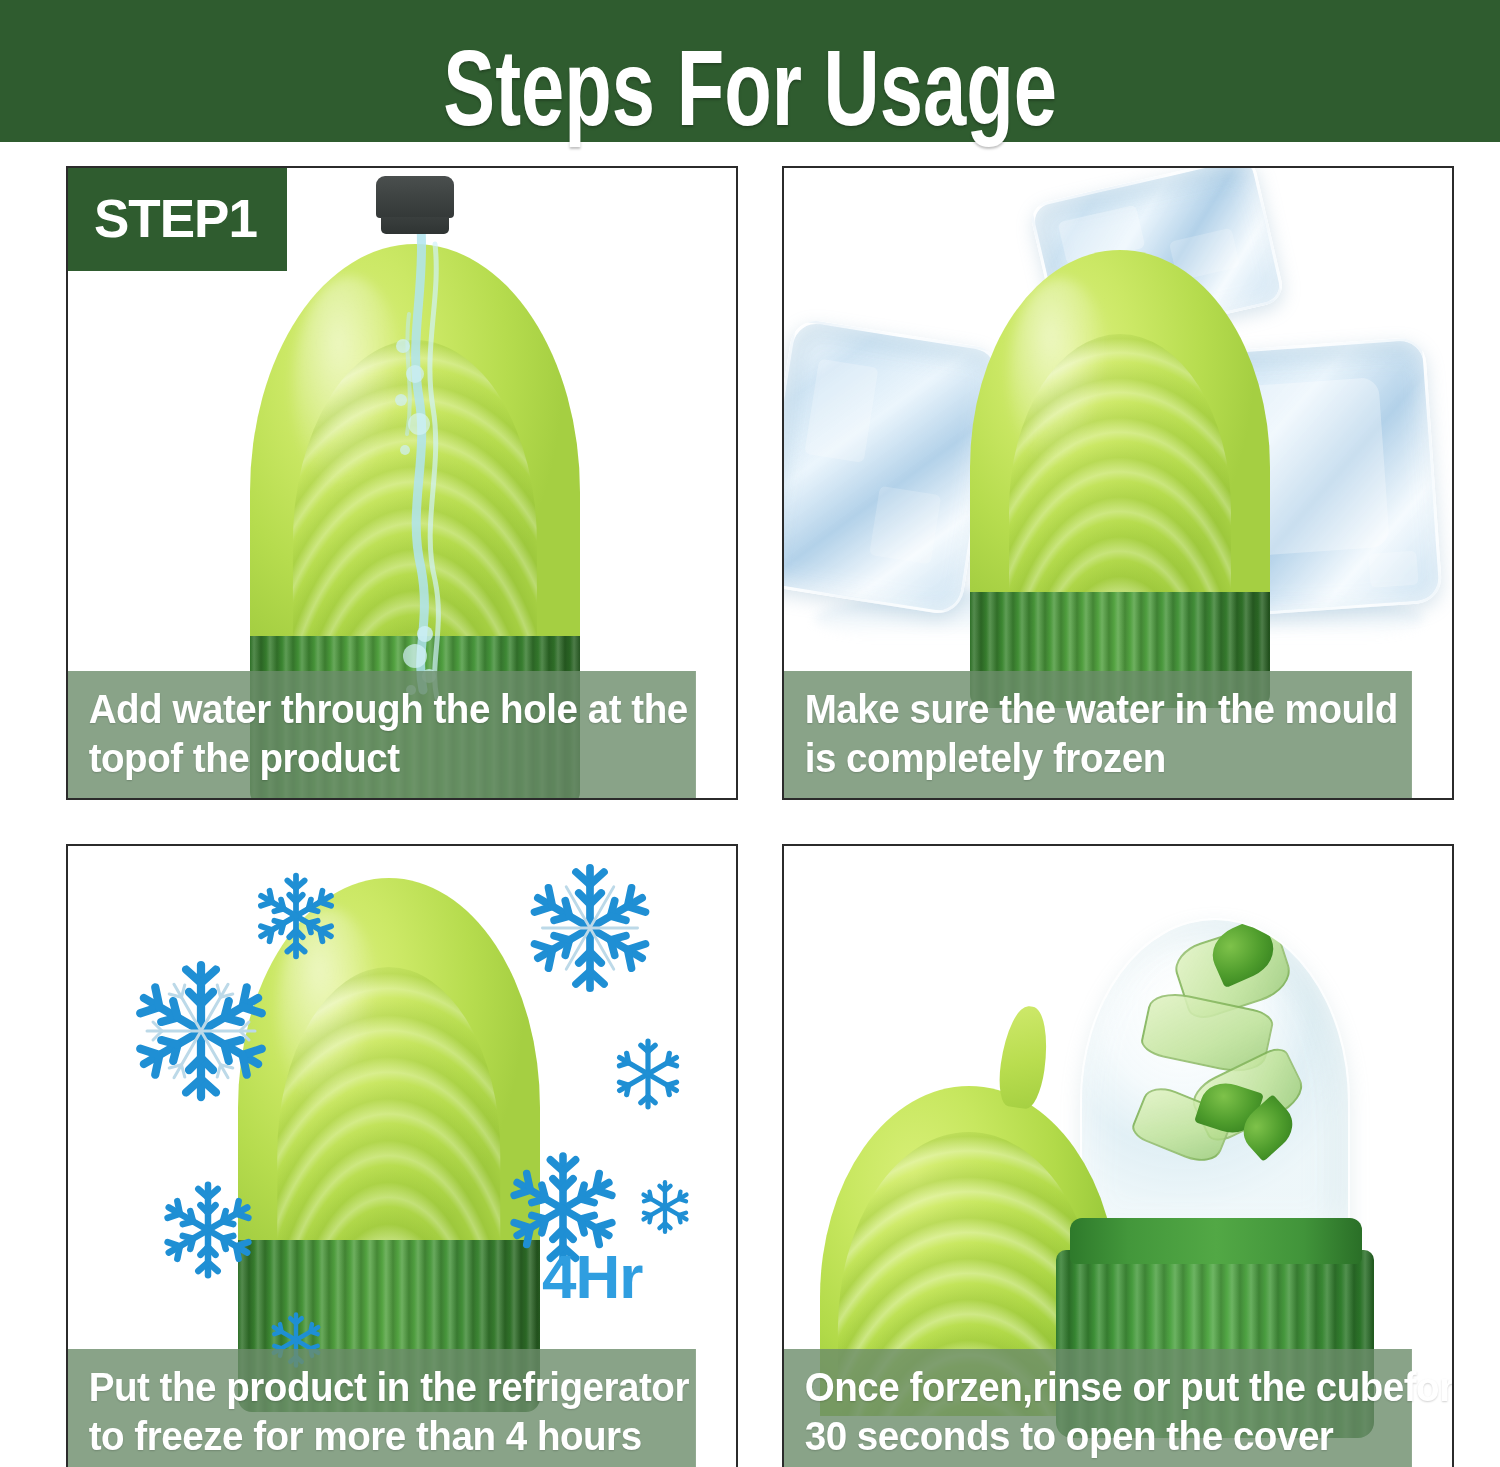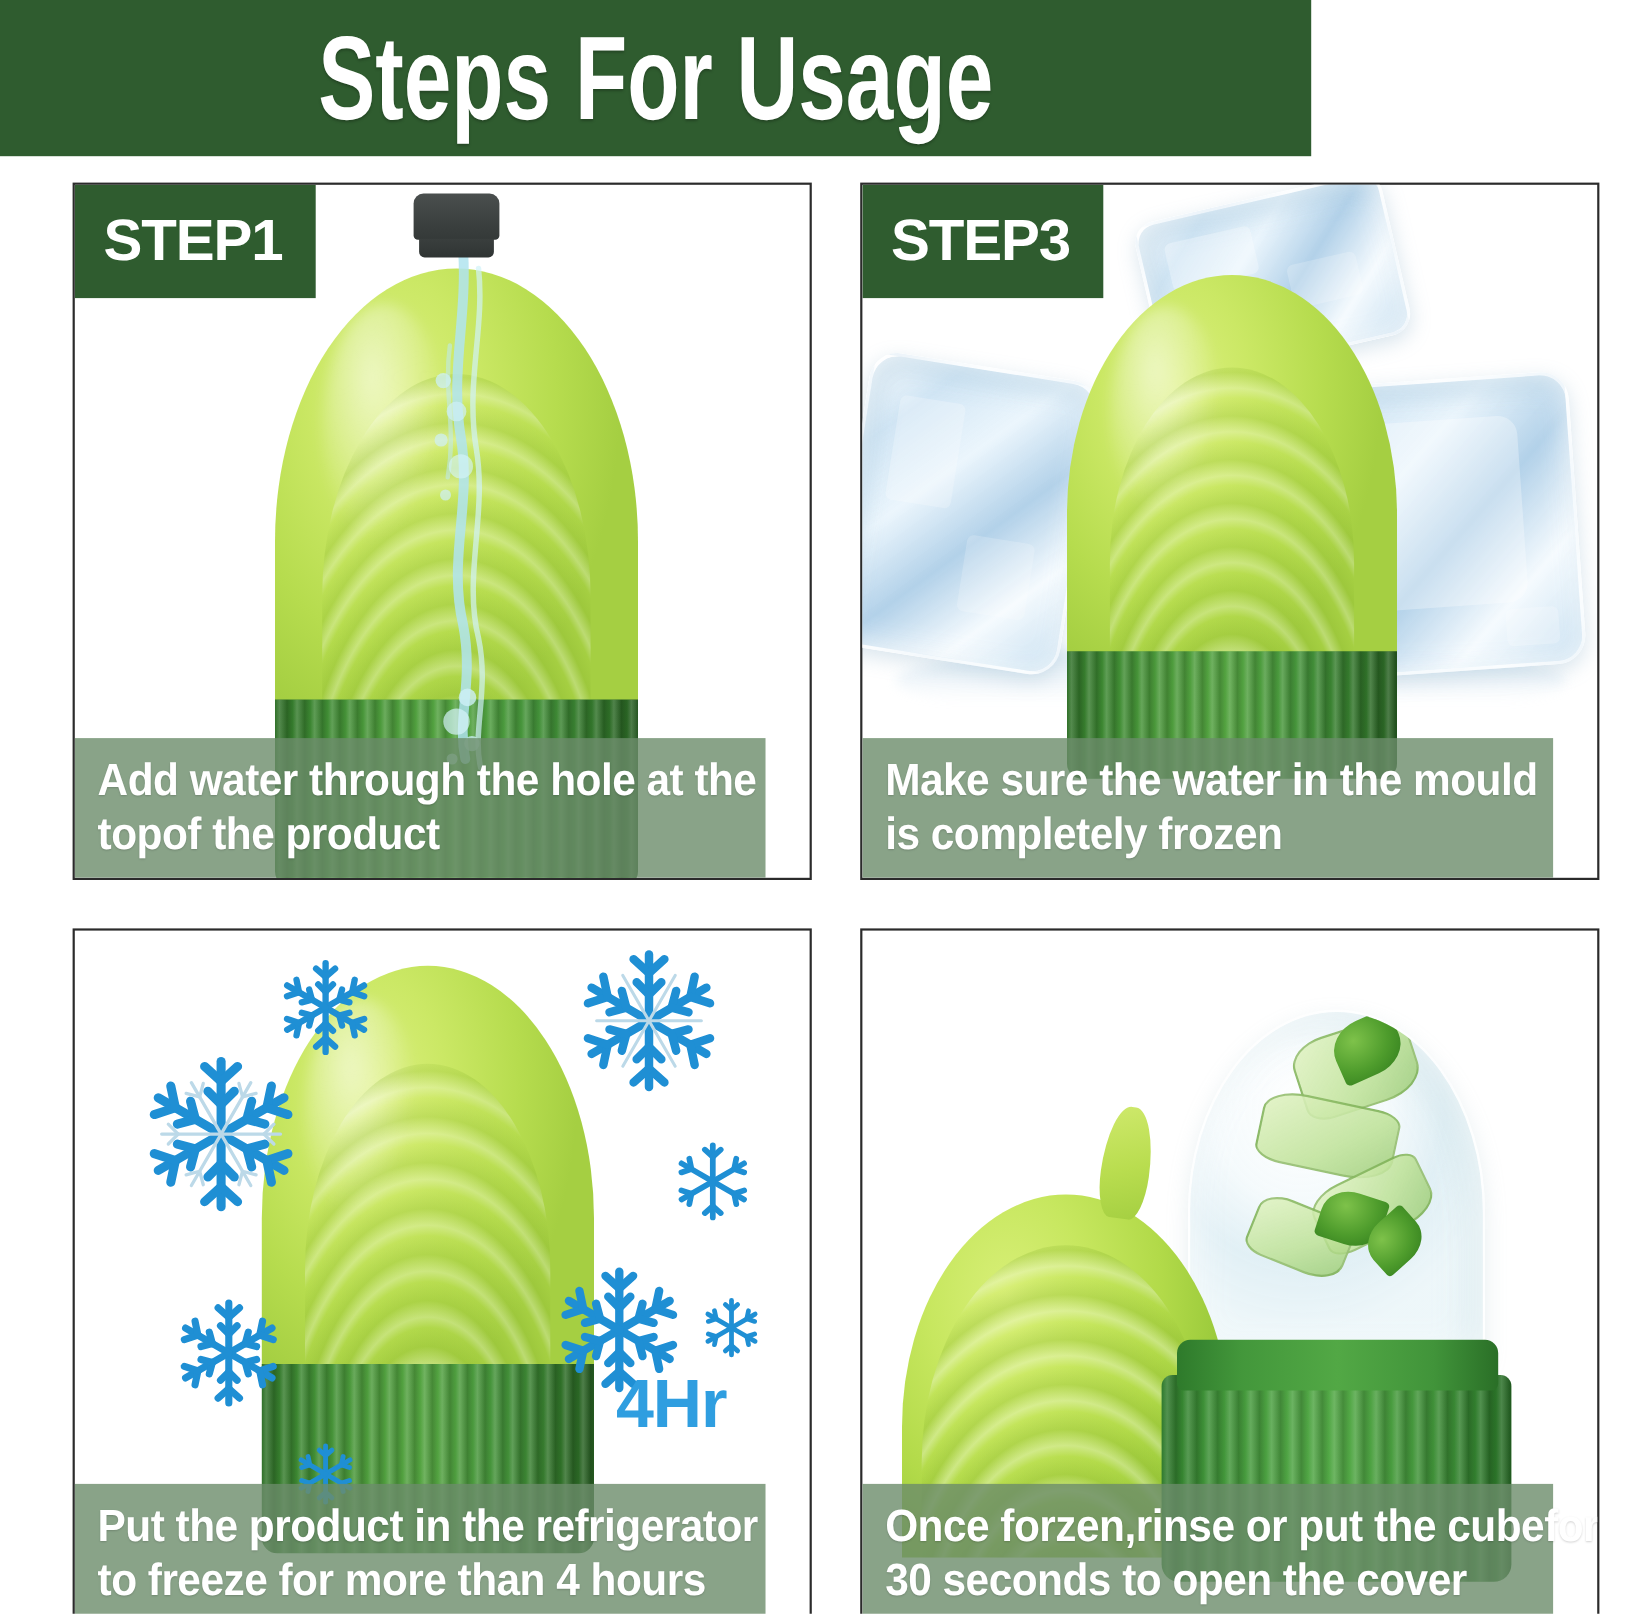--- a/index.html
+++ b/index.html
@@ -16,25 +16,25 @@
     position: relative;
     width: 1500px;
     height: 1467px;
     background: #ffffff;
   }
 
   
   .header-band {
     position: absolute;
     left: 0; top: 0;
-    width: 1192px;
+    width: 1500px;
     height: 142px;
     background: #2f5c2f;
     display: flex;
-    align-items: center;
+    align-items: flex-end;
     justify-content: center;
   }
   .header-title {
     color: #ffffff;
     font-size: 108px;
     font-weight: 700;
     letter-spacing: 0px;
     line-height: 1;
     transform: scaleX(0.72);
     transform-origin: center;
@@ -387,21 +387,20 @@
 
         <div class="capsule" style="left:186px; top:82px; width:300px; height:456px;">
           <div class="capsule-top" style="height:350px;">
             <div class="gloss"></div>
           </div>
           <div class="capsule-bottom rounded-base" style="top:342px; height:116px;"></div>
         </div>
 
       </div>
 
-      <div class="step-badge">STEP3</div>
 
       <div class="caption-bar">
         <span class="caption-line">Make sure the water in the mould</span>
         <span class="caption-line">is completely frozen</span>
       </div>
     </div>
 
     <div class="panel">
       <div class="panel-scene">
 
@@ -583,21 +582,21 @@
           </g>
         </svg>
 
         <div class="capsule" style="left:170px; top:32px; width:302px; height:530px;">
           <div class="capsule-top" style="height:370px;">
             <div class="gloss"></div>
           </div>
           <div class="capsule-bottom rounded-base" style="top:362px; height:172px;"></div>
         </div>
 
-        <div class="hour-label" style="left:492px; top:400px;">4Hr</div>
+        <div class="hour-label" style="left:474px; top:400px;">4Hr</div>
 
       </div>
 
 
       <div class="caption-bar">
         <span class="caption-line">Put the product in the refrigerator</span>
         <span class="caption-line">to freeze for more than 4 hours</span>
       </div>
     </div>
 

